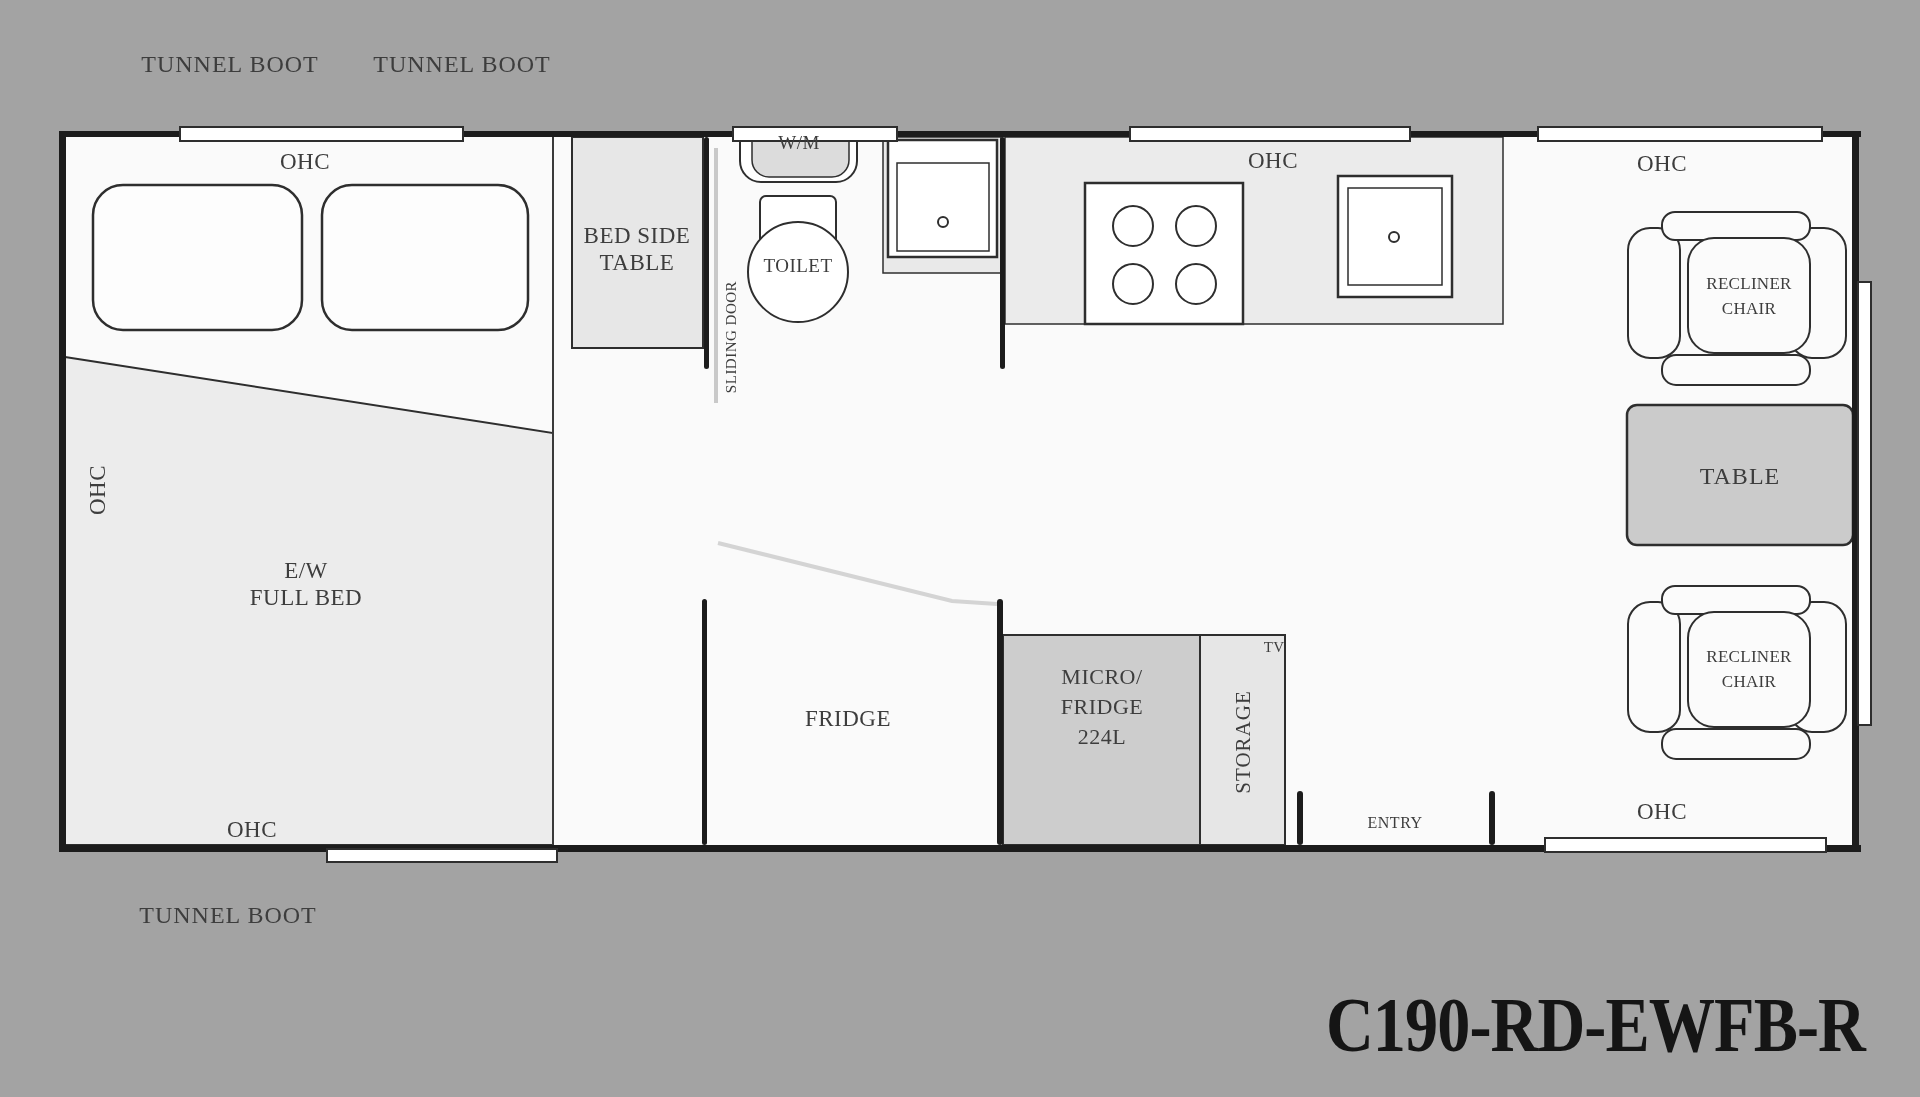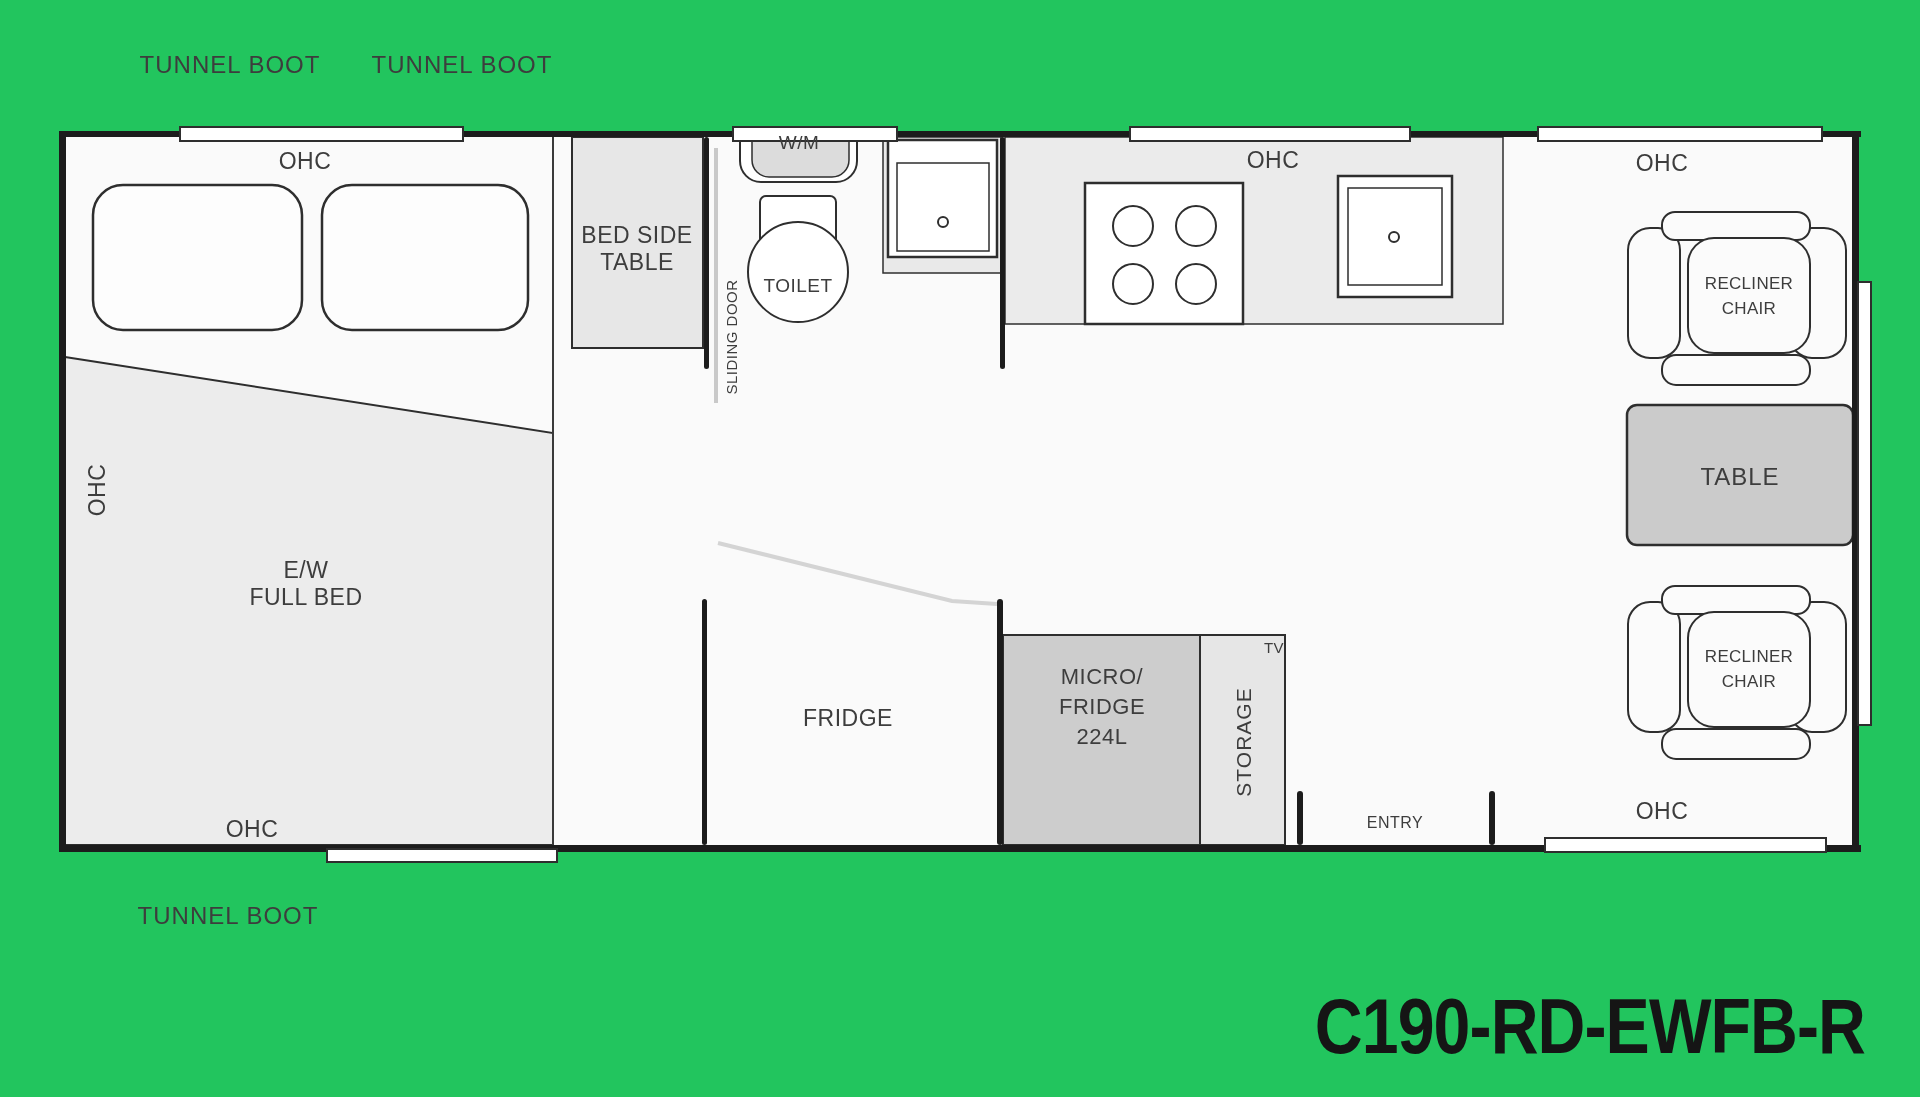--- a/index.html
+++ b/index.html
@@ -1,17 +1,17 @@
 <!DOCTYPE html>
 <html><head>
 <meta charset="utf-8">
 <style>
   html,body{margin:0;padding:0;background:#fdfdfd;}
-  .stage{position:relative;width:1920px;height:1097px;background:#22c55e;overflow:hidden;
-         font-family:Liberation Sans, sans-serif;}
+  .stage{position:relative;width:1920px;height:1097px;background:#a3a3a3;overflow:hidden;
+         font-family:Liberation Serif, serif;}
   svg{position:absolute;left:0;top:0;}
   .lbl{position:absolute;transform:translate(-50%,-50%);font-size:23px;color:#3d3d3d;
        white-space:nowrap;text-align:center;letter-spacing:0.5px;line-height:27px;}
   .lbl-big{font-size:24px;letter-spacing:1px;}
   .lbl-sm{font-size:19px;}
   .lbl-xs{font-size:15px;letter-spacing:0.3px;}
   .lbl-rot{transform:translate(-50%,-50%) rotate(-90deg);}
   .lbl-rot-sm{transform:translate(-50%,-50%) rotate(-90deg);font-size:15px;}
   .lbl-rot-md{transform:translate(-50%,-50%) rotate(-90deg);font-size:21px;letter-spacing:1px;}
   .lbl-chair{font-size:17px;line-height:25px;letter-spacing:0.3px;}
@@ -124,21 +124,21 @@
   </div>
 
   <div class="lbl" style="left:637px;top:249px;">
     <span>BED SIDE</span><br>
     <span>TABLE</span>
   </div>
 
   <div class="lbl lbl-rot-sm" style="left:731px;top:337px;">SLIDING DOOR</div>
 
   <div class="lbl lbl-sm" style="left:799px;top:142px;">W/M</div>
-  <div class="lbl lbl-sm" style="left:798px;top:265px;margin-top:20px;">TOILET</div>
+  <div class="lbl lbl-sm" style="left:798px;top:265px;">TOILET</div>
   <div class="lbl" style="left:848px;top:718px;">FRIDGE</div>
 
   <div class="lbl" style="left:1273px;top:160px;">OHC</div>
 
   <div class="lbl lbl-fridge" style="left:1102px;top:707px;">
     <span>MICRO/</span><br>
     <span>FRIDGE</span><br>
     <span>224L</span>
   </div>
 

